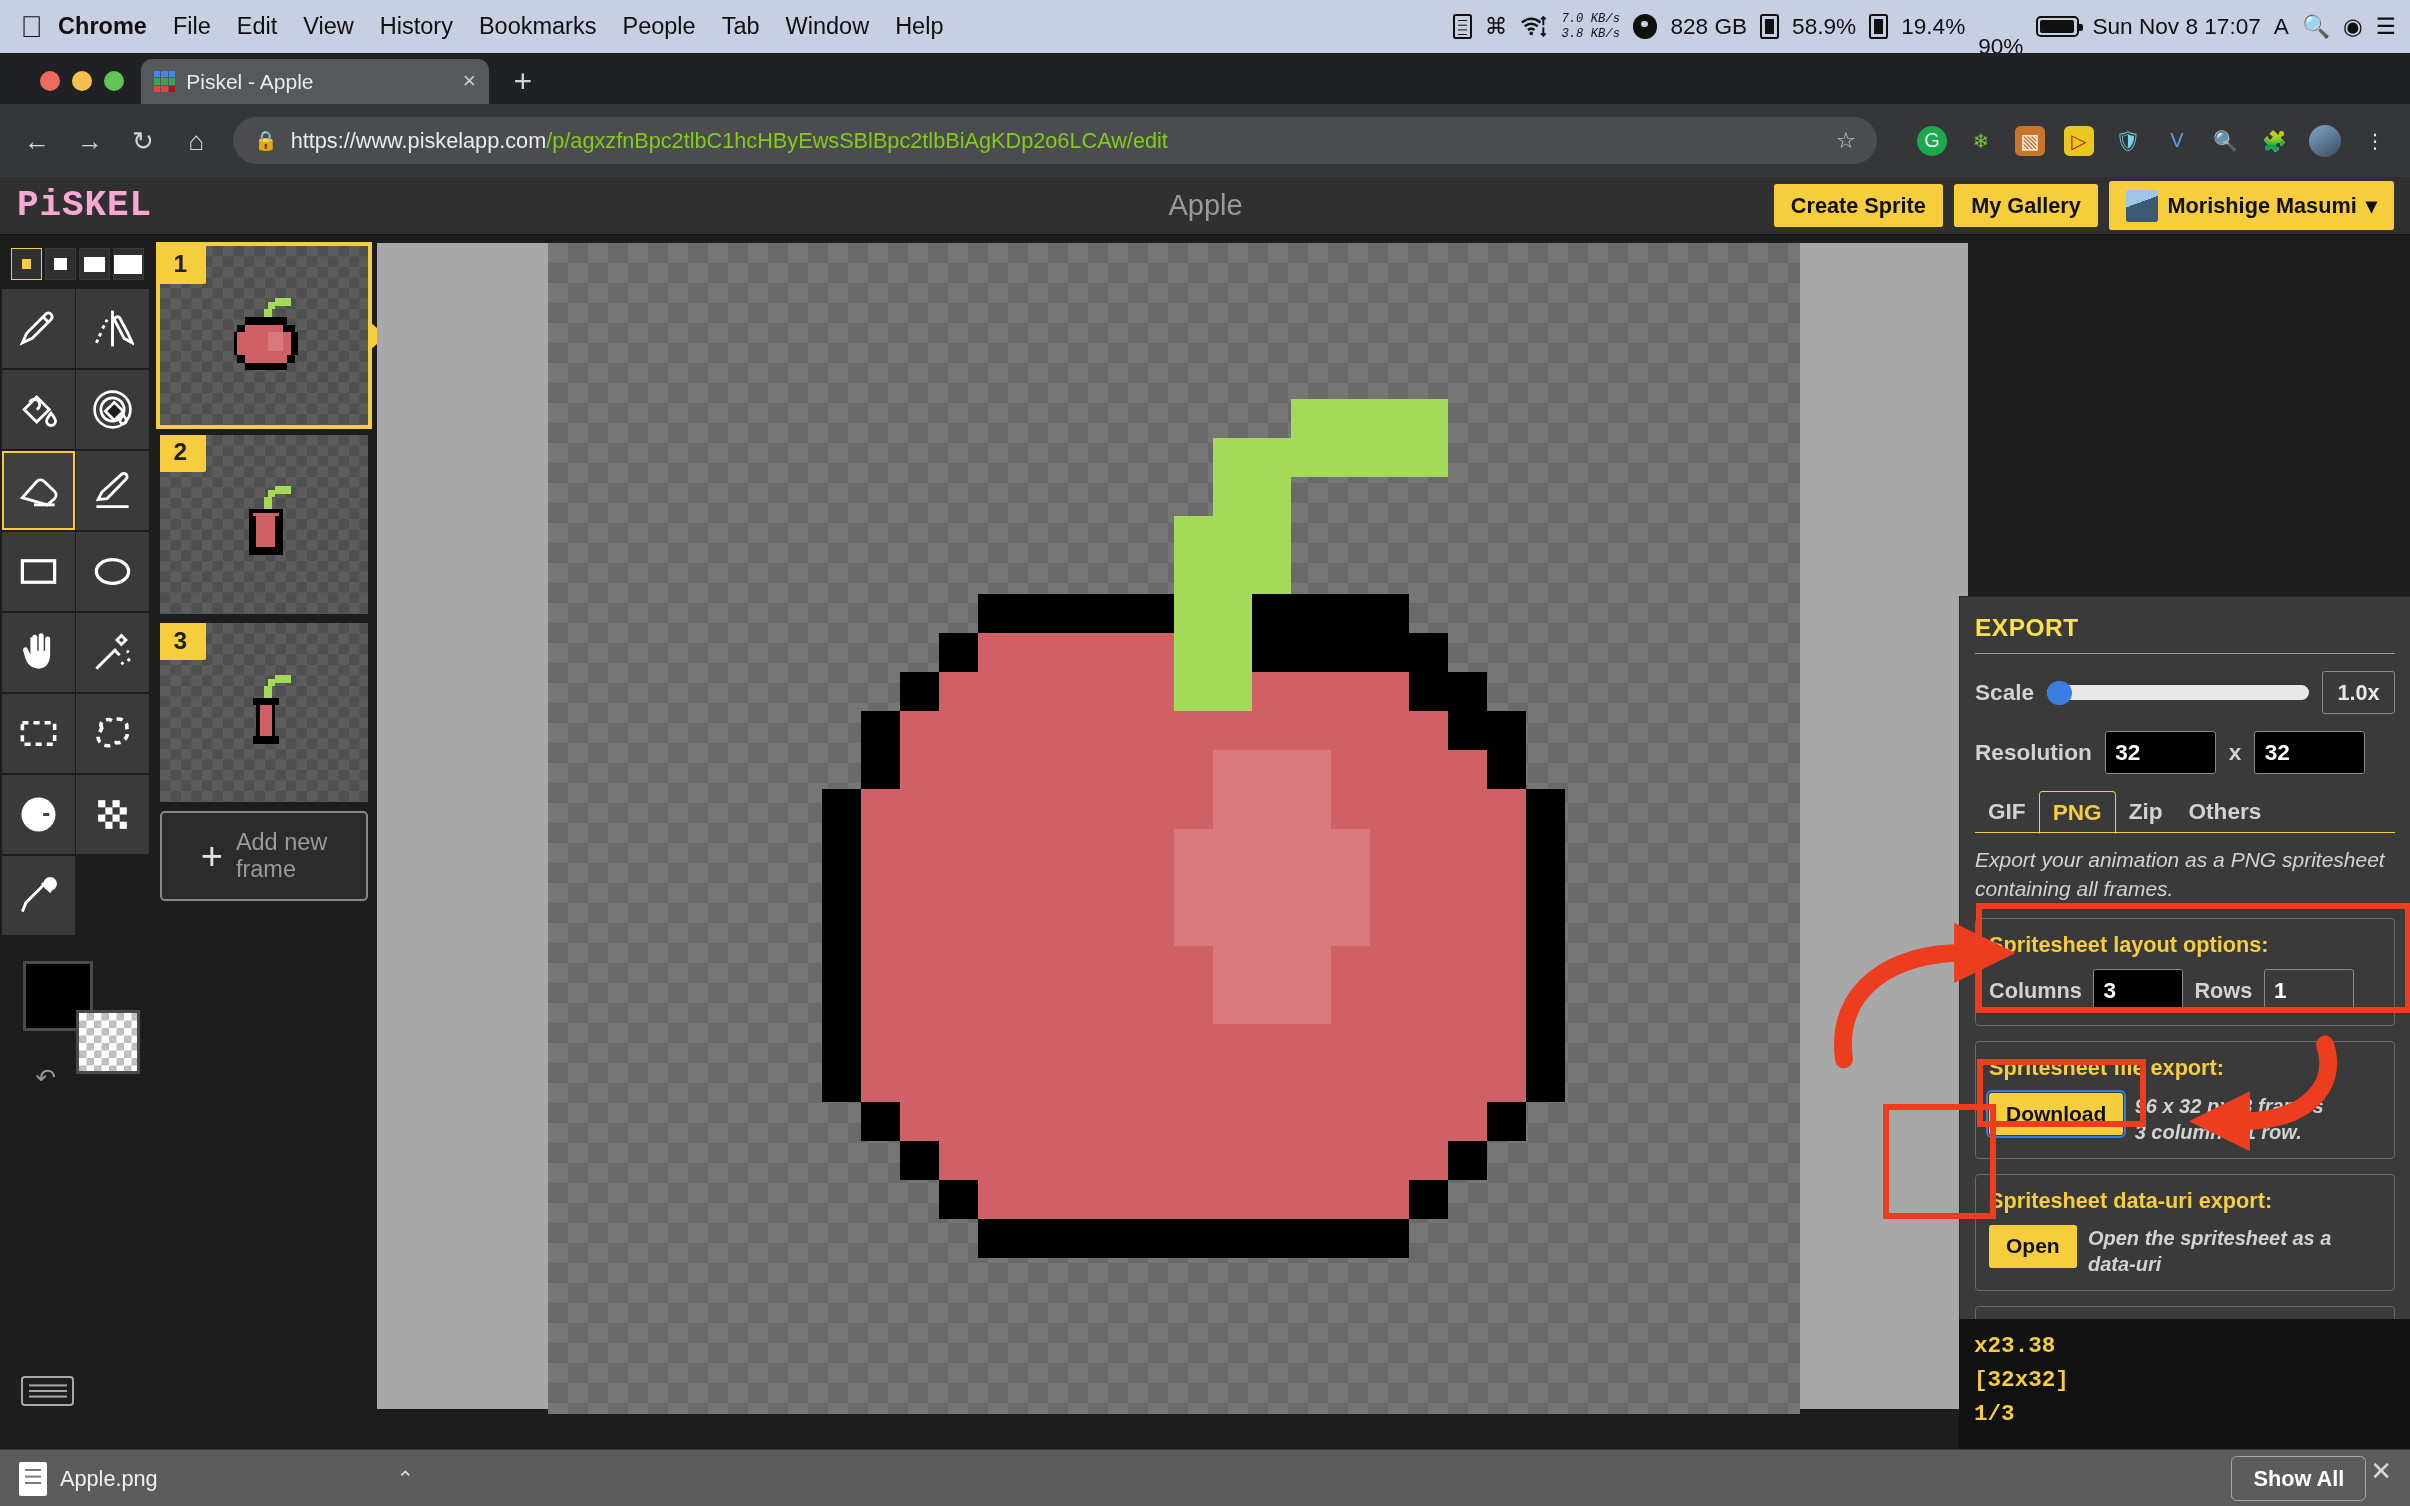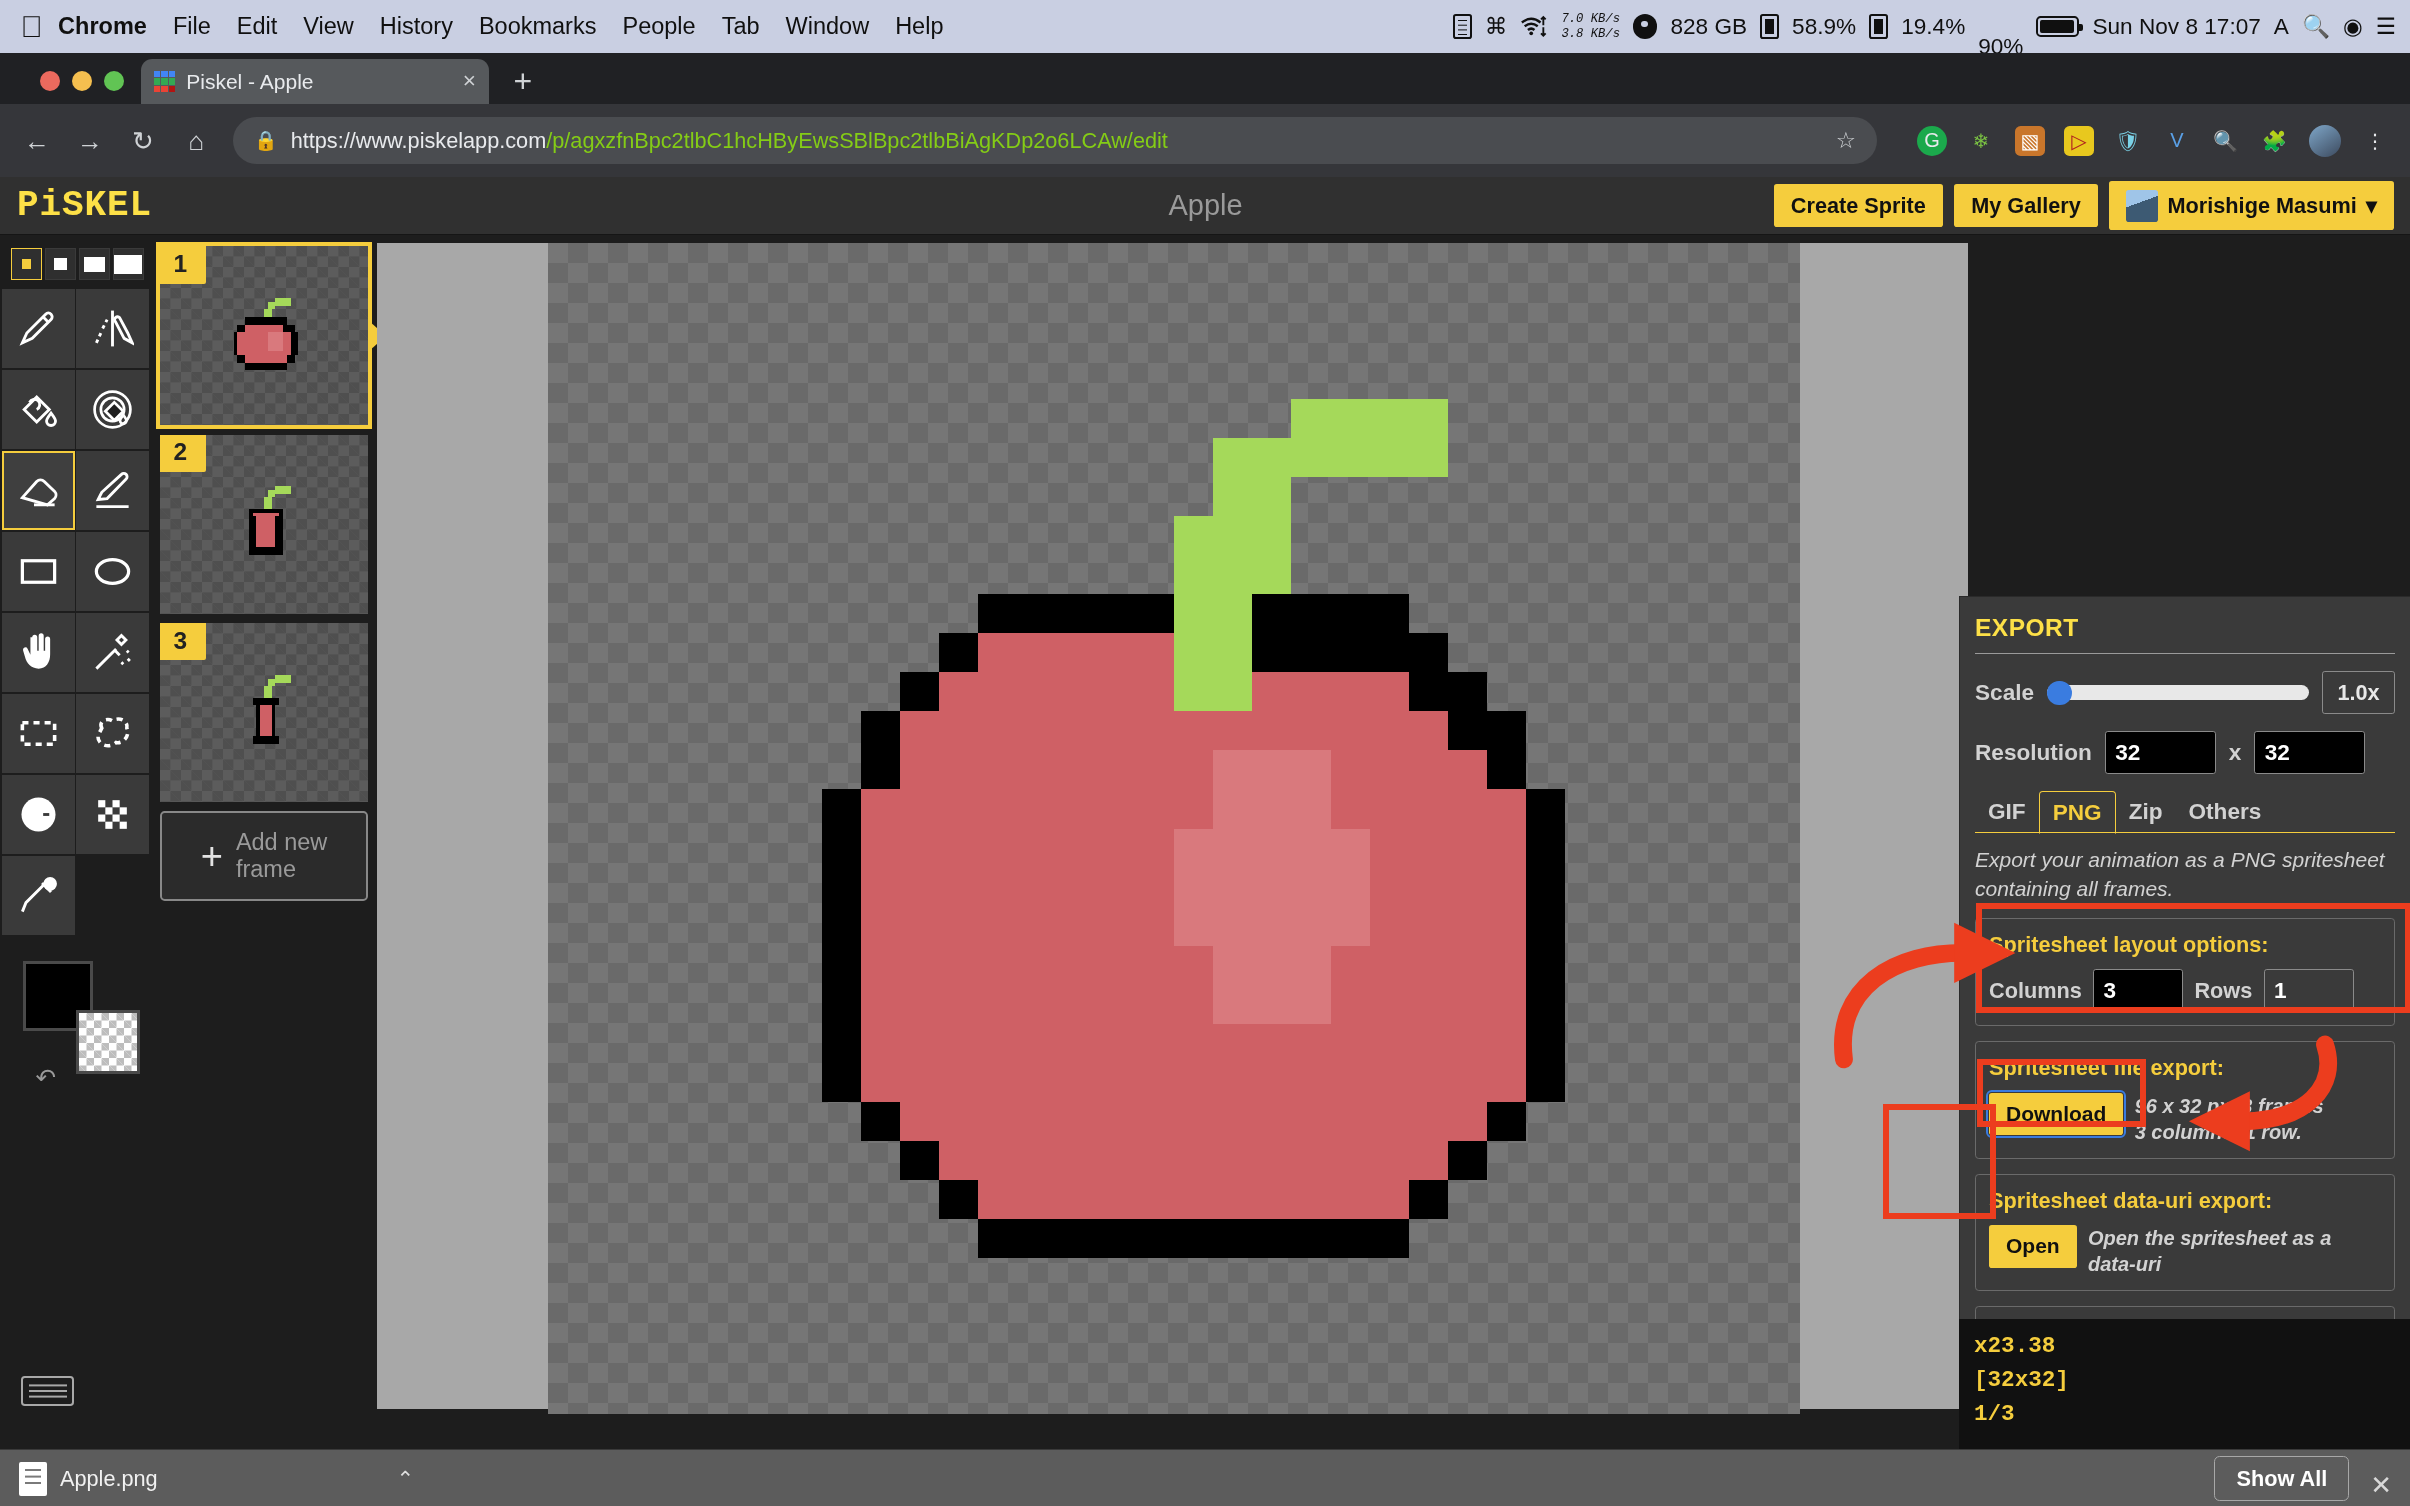--- a/index.html
+++ b/index.html
@@ -71,21 +71,21 @@
   .ext-icons{display:flex; align-items:center; gap:19px; padding-left:19px;}
   .ext-icons .ei{width:30px;height:30px;border-radius:5.6px;display:flex;align-items:center;justify-content:center;font-size:20px;color:#e8eaed;}
   .avatar-chip{width:32px;height:32px;border-radius:50%;background:linear-gradient(145deg,#7fa7c9,#3c4a5e);}
 
   
   .piskel { position:absolute; left:0; right:0; top:124px; bottom:0; background:#1d1d1d; }
   .pheader {
     height:58px; background:#303030; display:flex; align-items:center;
     padding:0 17px; position:relative; border-bottom:0.9px solid #151515;
   }
-  .logo { font-family:"Liberation Mono", monospace; font-weight:bold; font-size:36px; color:#fde047; letter-spacing:0.9px; }
+  .logo { font-family:"Liberation Mono", monospace; font-weight:bold; font-size:36px; color:#f9a8d4; letter-spacing:0.9px; }
   .ptitle { position:absolute; left:0; right:0; text-align:center; font-size:29px; color:#9a9a9a; pointer-events:none;}
   .pheader .hright { margin-left:auto; display:flex; align-items:center; gap:11.3px; z-index:2;}
   .ybtn {
     background:#f5cd3d; color:#111; font-weight:bold; font-size:21.7px;
     padding:8.5px 17px; border:none; border-radius:2.8px; cursor:pointer; white-space:nowrap;
     font-family:"Liberation Sans", sans-serif;
   }
   .userchip{ display:flex; align-items:center; gap:9.4px; }
   .userpic{width:32px;height:32px;border-radius:2.8px;background:linear-gradient(160deg,#9fc5e8 0 40%,#3d5a73 40% 100%);flex:0 0 auto;}
 
@@ -171,21 +171,21 @@
   .statusbox{position:absolute;right:0;bottom:0;width:452px;background:#111;color:#f5cd3d;
     font-family:"Liberation Mono",monospace;font-weight:bold;font-size:22.6px;line-height:1.5;padding:11.3px 15px 17px;}
 
   
   .dlbar{position:absolute;left:0;right:0;bottom:0;height:58px;background:#5c5c5c;display:flex;align-items:center;
     padding:0 19px;gap:15px;color:#f1f1f1;font-size:21.7px;border-top:0.9px solid #3a3a3a;}
   .dlchip{display:flex;align-items:center;gap:13px;width:395px;}
   .dlfile{width:28px;height:34px;background:#fff;border-radius:1.9px;position:relative;flex:0 0 auto;}
   .dlfile::after{content:'';position:absolute;left:5.6px;top:7.5px;right:5.6px;height:1.9px;background:#7a7a7a;box-shadow:0 6.6px 0 #7a7a7a,0 13px 0 #7a7a7a;}
   .dlcaret{margin-left:auto;color:#e0e0e0;font-size:21px;}
-  .dlright{margin-left:auto;display:flex;align-items:flex-end;gap:21px;}
+  .dlright{margin-left:auto;display:flex;align-items:flex-start;gap:4px;}
   .showall{border:0.9px solid #a8a8a8;border-radius:5.6px;padding:8.5px 21px;font-size:21.7px;font-weight:bold;color:#fff;cursor:pointer;}
   .dlclose{font-size:26px;color:#d8d8d8;cursor:pointer;}
 </style>
 </head>
 <body>
 
 <div class="macbar">
   <span class="apple"></span>
   <span class="mitem bold">Chrome</span>
   <span class="mitem">File</span>

